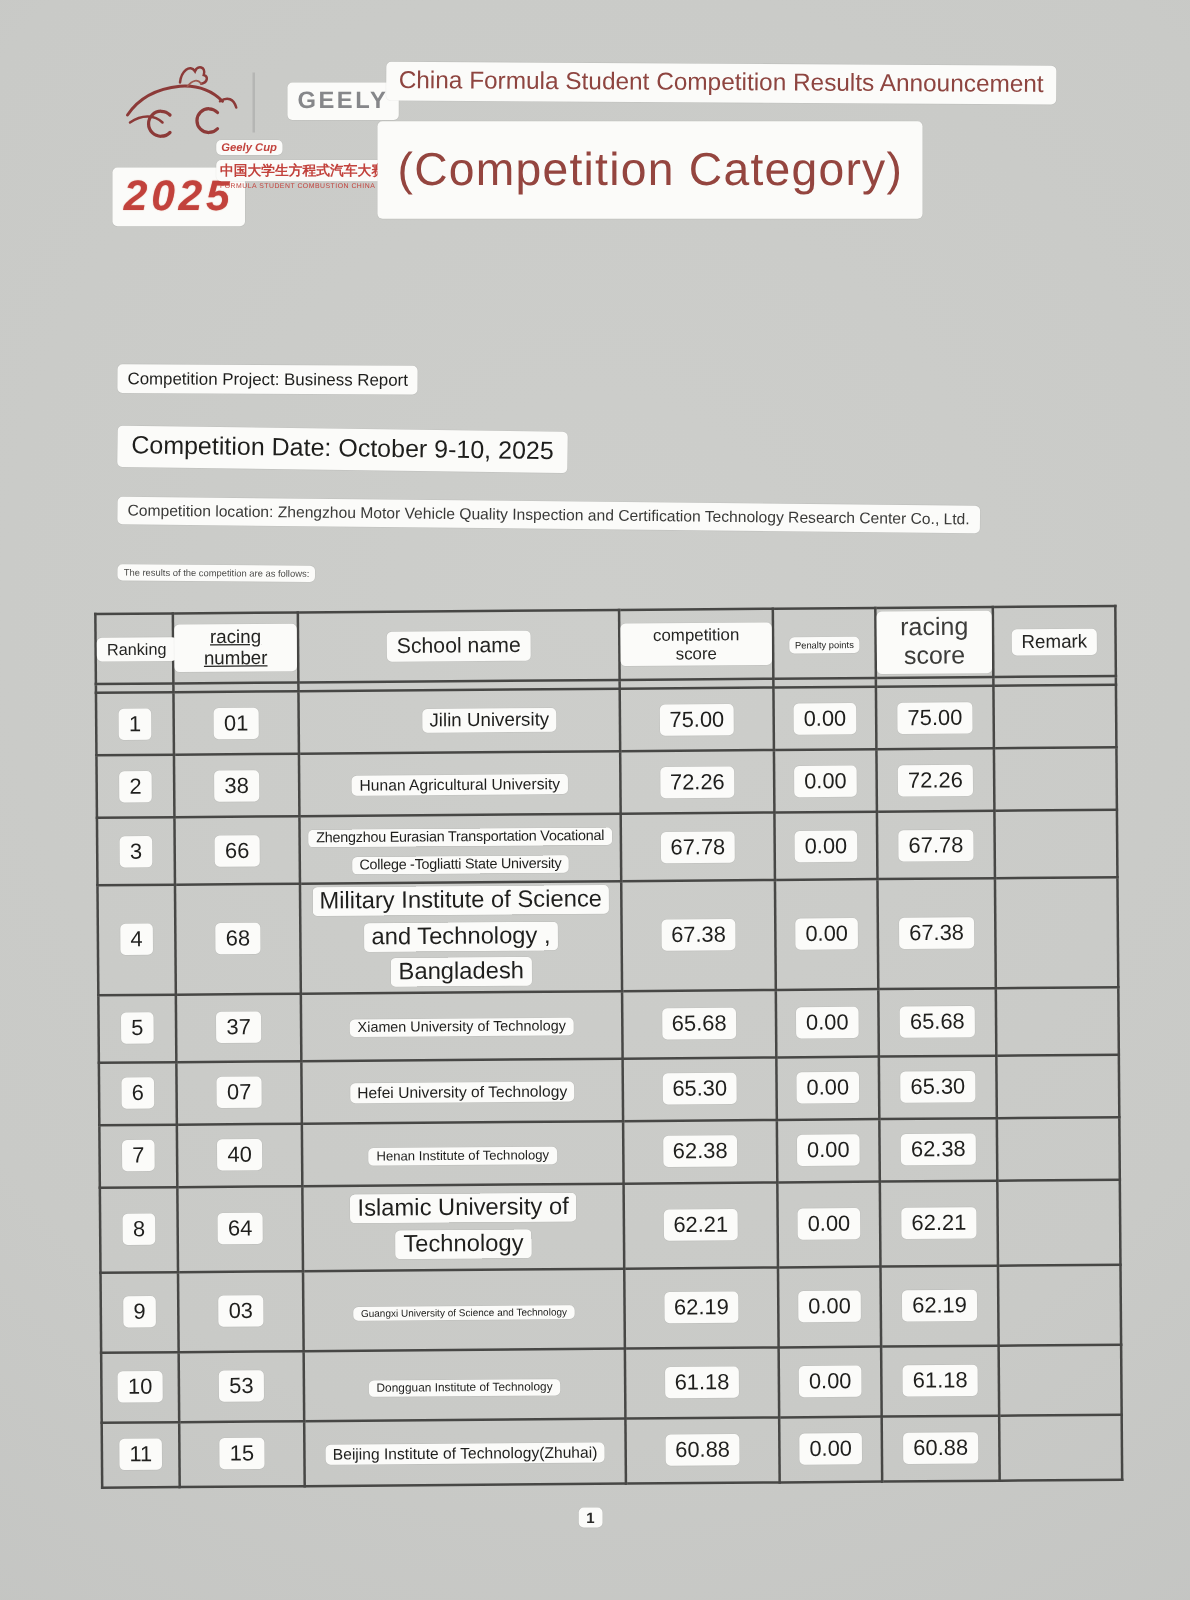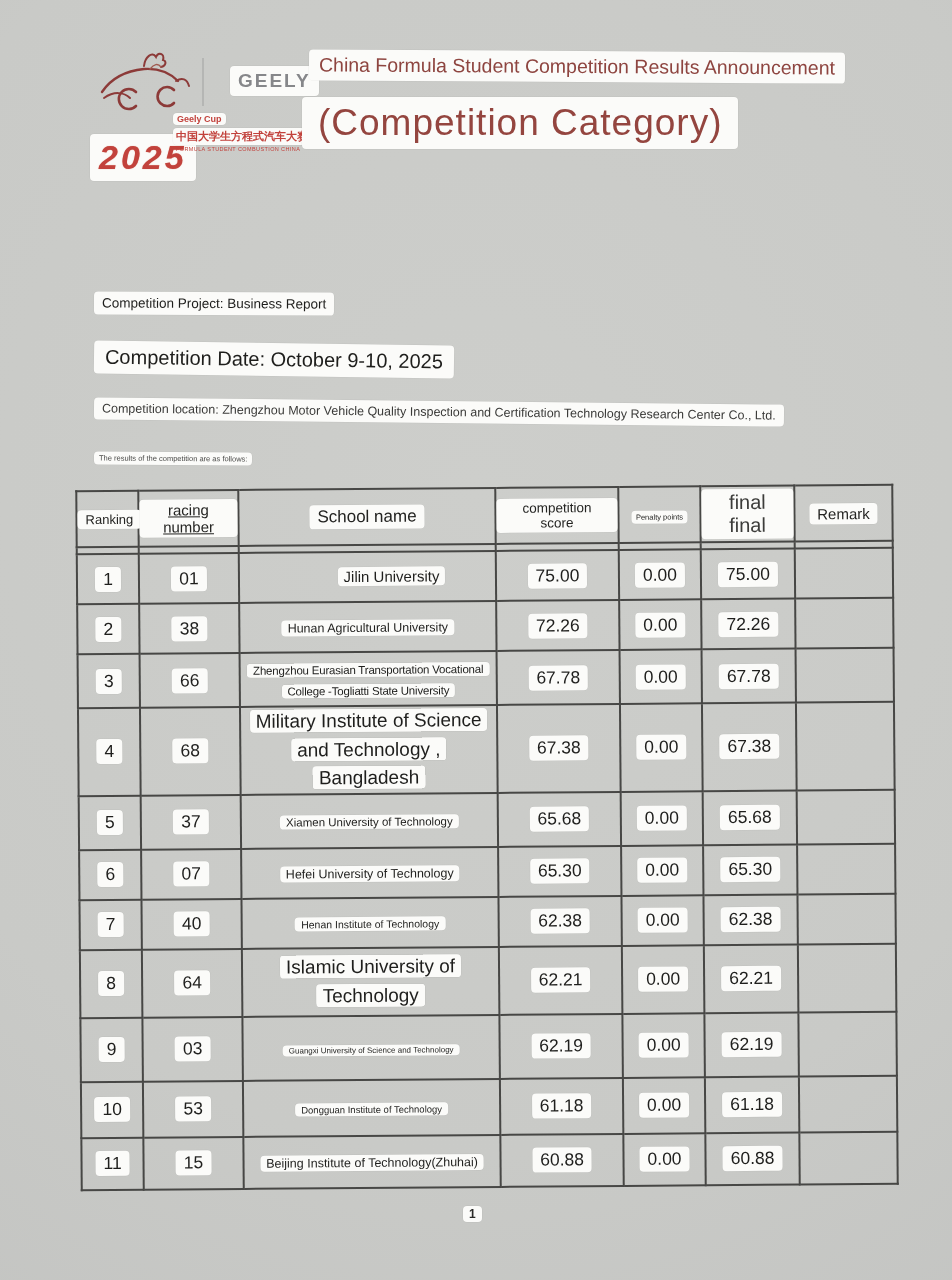--- a/index.html
+++ b/index.html
@@ -24,29 +24,29 @@
   .abs{position:absolute;}
 
   
   .logo-car{left:98px;top:48px;width:100px;height:70px;}
   .logo-divider{left:202px;top:58px;width:2px;height:48px;background:#b5b6b4;}
   .logo-brand{left:208px;top:66px;padding:4px 8px;font-size:19px;font-weight:bold;
     color:#86878a;letter-spacing:2px;margin-left:22px;}
   .logo-year{left:90px;top:106px;padding:4px 9px;font-size:34px;font-weight:800;
     color:#c2423c;letter-spacing:3px;font-style:italic;text-shadow:0 0 1px #d98;margin-top:28px; }
   .logo-right{left:173px;top:108px;width:130px;}
-  .logo-cup{display:inline-block;padding:1px 4px;font-size:9px;font-weight:bold;color:#c2423c;}
+  .logo-cup{display:inline-block;padding:1px 4px;font-size:9px;font-weight:bold;color:#c2423c;font-style:italic;}
   .logo-cn{display:inline-block;margin-top:2px;padding:1px 3px;font-size:11px;font-weight:bold;
     color:#c2423c;letter-spacing:0;white-space:nowrap;}
   .logo-sub{margin-top:1px;padding-left:3px;font-size:5.5px;color:#c2423c;letter-spacing:.4px;white-space:nowrap;}
 
   
   .title1{left:309px;top:51px;padding:4px 10px;font-size:19.5px;color:#8e4540;
     transform:rotate(.35deg);white-space:nowrap;}
-  .title2{left:302px;top:97px;padding:5px 16px;font-size:37px;color:#94453f;
+  .title2{left:302px;top:97px;padding:18px 16px;font-size:37px;color:#94453f;
     letter-spacing:1px;white-space:nowrap;}
   .announce{left:380px;top:205px;padding:5px 11px;font-size:19px;color:#1e1e1c;white-space:nowrap;}
   .project{left:94px;top:292px;padding:4px 8px;font-size:13.5px;color:#1e1e1c;
     transform:rotate(.3deg);white-space:nowrap;}
   .date{left:94px;top:343px;padding:5px 11px;font-size:20px;color:#1e1e1c;
     transform:rotate(.8deg);white-space:nowrap;}
   .location{left:94px;top:401px;padding:4px 8px;font-size:12.5px;color:#3a3a38;
     transform:rotate(.6deg);white-space:nowrap;}
   .intro{left:94px;top:452px;padding:2px 5px;font-size:7.5px;color:#4a4a48;
     transform:rotate(.4deg);white-space:nowrap;}
@@ -146,21 +146,21 @@
           <col style="width:94px">
           <col style="width:98px">
       </colgroup>
       <thead>
         <tr>
           <th><span class="chip hchip h-ranking">Ranking</span></th>
           <th><span class="chip hchip h-racing">racing number</span></th>
           <th><span class="chip hchip h-school">School name</span></th>
           <th><span class="chip hchip h-comp">competition score</span></th>
           <th><span class="chip hchip h-penalty">Penalty points</span></th>
-          <th><span class="chip hchip h-final">final final</span></th>
+          <th><span class="chip hchip h-final">racing score</span></th>
           <th><span class="chip hchip h-remark">Remark</span></th>
         </tr>
         <tr>
           <td class="spacer"></td>
           <td class="spacer"></td>
           <td class="spacer"></td>
           <td class="spacer"></td>
           <td class="spacer"></td>
           <td class="spacer"></td>
           <td class="spacer"></td>

